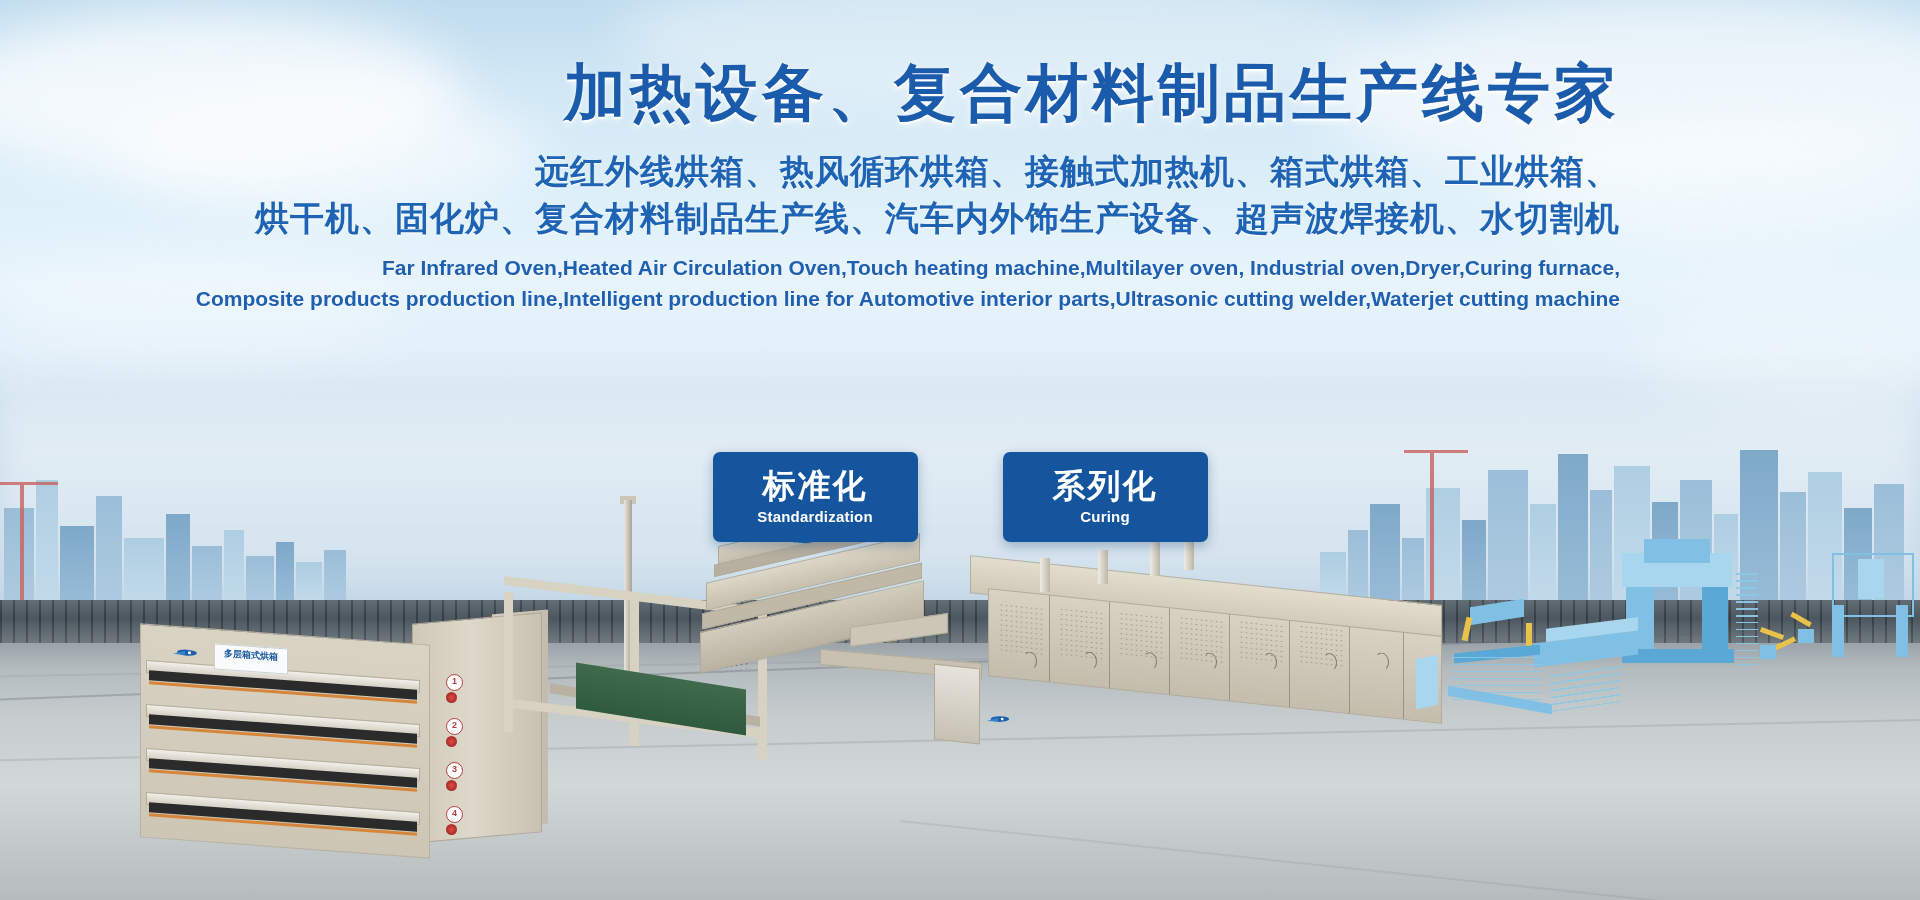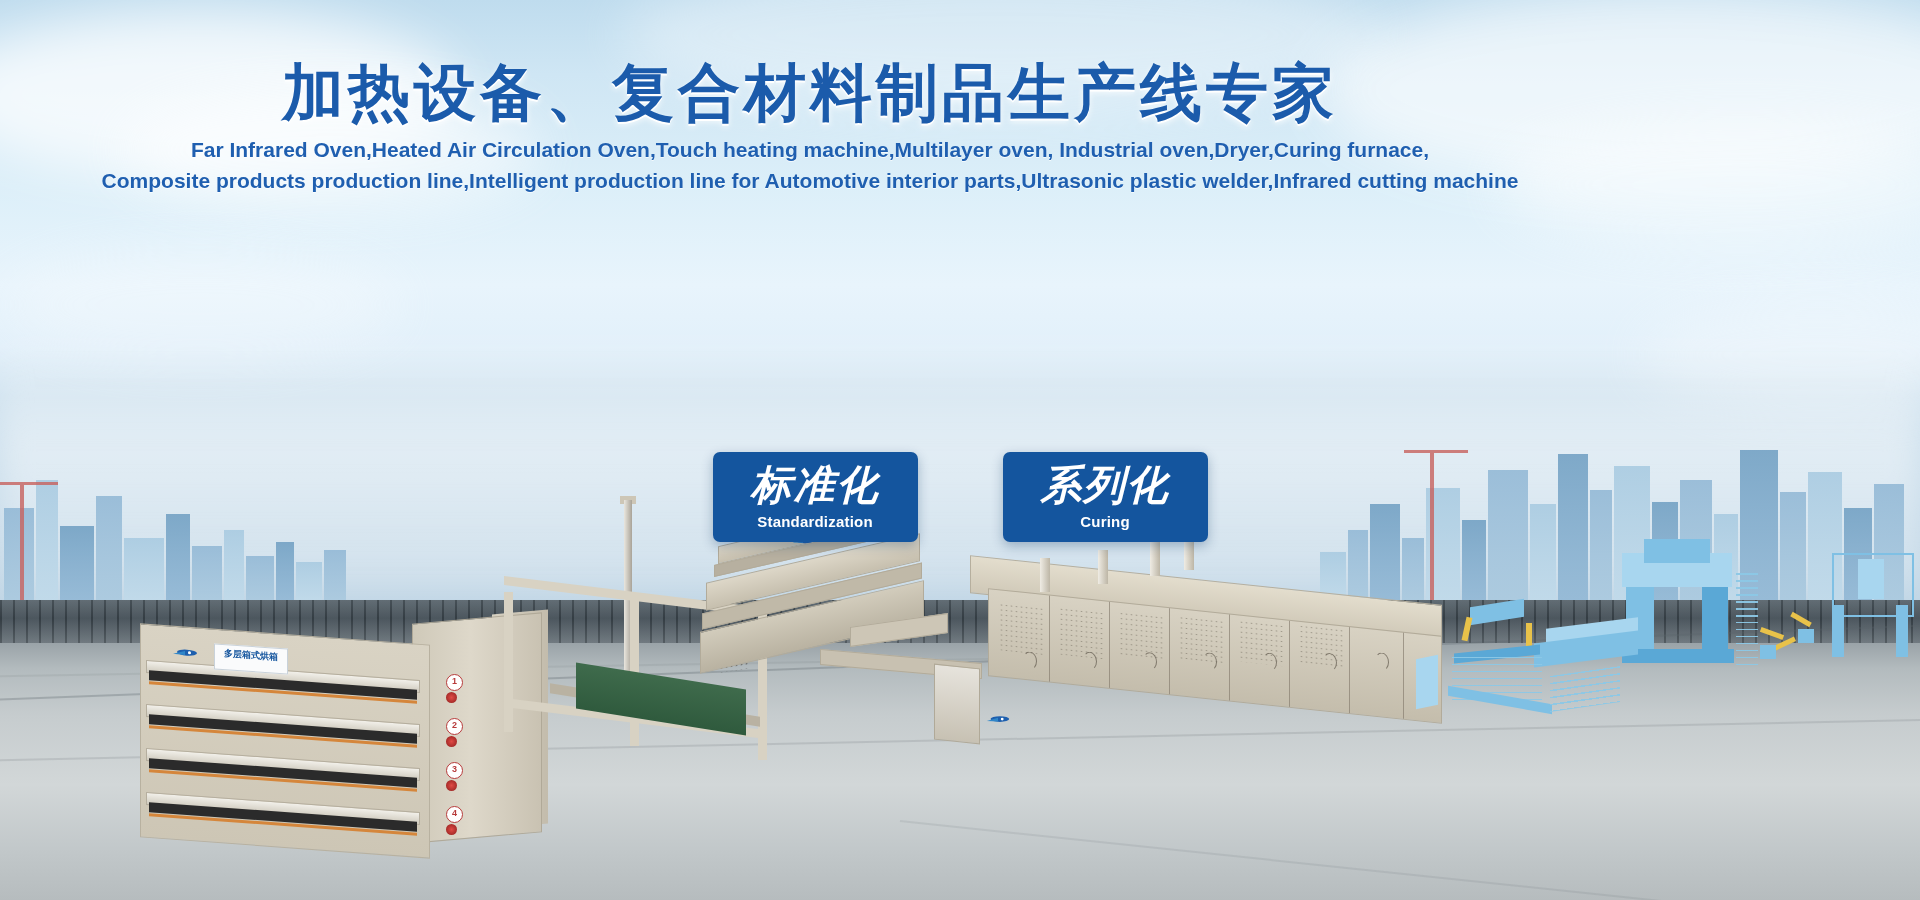--- a/index.html
+++ b/index.html
@@ -43,21 +43,21 @@
         background:repeating-linear-gradient(to right,rgba(0,0,0,.18) 0px,rgba(0,0,0,.18) 2px,rgba(255,255,255,.07) 2px,rgba(255,255,255,.07) 13px);}
   .ground{position:absolute;left:0;top:643px;width:1920px;height:257px;
         background:linear-gradient(to bottom,#9aa3a8 0%,#b3bbbe 10%,#c6ccce 28%,#d2d7d8 55%,#c2c8ca 80%,#b6bcbe 100%);}
   .gline{position:absolute;background:rgba(90,100,106,.30);height:2px;transform-origin:left center;}
   .gl1{left:-40px;top:700px;width:2100px;transform:rotate(-2.2deg);}
   .gl2{left:-40px;top:760px;width:2100px;transform:rotate(-1.2deg);opacity:.55;}
   .gl3{left:900px;top:820px;width:1100px;transform:rotate(6deg);opacity:.4;}
   .gl4{left:-40px;top:676px;width:1200px;transform:rotate(-1deg);opacity:.35;}
 
   
-  .texts{position:absolute;left:0;top:0;width:1620px;text-align:center;}
+  .texts{position:absolute;left:0;top:0;width:1620px;text-align:right;}
   .title-cn{
     margin-top:62px;font-size:62px;line-height:1;font-weight:900;
     color:#1b5bab;letter-spacing:4px;
     text-shadow:0 2px 0 #ffffff,0 3px 6px rgba(255,255,255,.8);
     font-family:"DejaVu Sans","Liberation Sans",sans-serif;
   }
   .title-en{
     margin-top:12px;font-size:36px;line-height:1.05;font-weight:900;
     color:#1b5bab;letter-spacing:.3px;
     text-shadow:0 1px 0 #ffffff,0 2px 5px rgba(255,255,255,.75);
@@ -74,22 +74,22 @@
     text-shadow:0 1px 0 rgba(255,255,255,.7);
   }
 
   
   .badges{position:absolute;left:0;top:452px;width:1920px;display:flex;justify-content:center;gap:85px;}
   .badge{
     width:205px;height:90px;background:#14559e;border-radius:7px;
     display:flex;flex-direction:column;align-items:center;justify-content:center;
     box-shadow:0 4px 12px rgba(10,50,95,.30);
   }
-  .badge .cn{color:#fff;font-size:41px;font-weight:900;line-height:1.05;letter-spacing:2px;
-             font-family:"DejaVu Sans","Liberation Sans",sans-serif;font-style:italic;}
+  .badge .cn{color:#fff;font-size:33px;font-weight:900;line-height:1.05;letter-spacing:2px;
+             font-family:"DejaVu Sans","Liberation Sans",sans-serif;}
   .badge .en{color:#fff;font-size:15px;font-weight:700;margin-top:5px;letter-spacing:.2px;}
 
   
   .m-oven{position:absolute;left:140px;top:626px;width:400px;height:245px;}
   .ov-body{position:absolute;left:0;top:8px;width:288px;height:212px;background:linear-gradient(to bottom,#d9d3c4,#cdc6b5);
            transform:skewY(4.2deg);border:1px solid #b8b1a0;}
   .ov-cab{position:absolute;left:272px;top:-8px;width:128px;height:218px;
           background:linear-gradient(to right,#cfc9b9,#ded8ca 45%,#c9c2b2);transform:skewY(-5deg);border:1px solid #b0a998;}
   .ov-cab2{position:absolute;left:352px;top:-14px;width:56px;height:214px;background:linear-gradient(to right,#d7d1c2,#c3bcac);transform:skewY(-5deg);}
   .shelf{position:absolute;left:6px;width:272px;height:11px;background:linear-gradient(to bottom,#f2f0ea,#cfcabd);transform:skewY(4.2deg);border:1px solid #b5ae9e;}
@@ -345,23 +345,27 @@
     <div class="lattice" style="left:22px;top:112px;width:90px;height:44px;"></div>
     <div class="bl" style="left:18px;top:150px;width:104px;height:10px;transform:skewY(10deg);"></div>
     <div class="bl l" style="left:-14px;top:112px;width:22px;height:50px;transform:skewY(-12deg);"></div>
     <div class="bl" style="left:40px;top:58px;width:54px;height:18px;transform:skewY(-9deg);"></div>
     <div class="yl" style="left:34px;top:72px;width:6px;height:24px;transform:rotate(12deg);"></div>
     <div class="lattice" style="left:120px;top:126px;width:70px;height:36px;transform:skewY(-8deg);"></div>
   </div>
 
   <div class="texts">
     <div class="title-cn">加热设备、复合材料制品生产线专家</div>
+    <div class="cnlist">
+      <div>远红外线烘箱、热风循环烘箱、接触式加热机、箱式烘箱、工业烘箱、</div>
+      <div>烘干机、固化炉、复合材料制品生产线、汽车内外饰生产设备、超声波焊接机、水切割机</div>
+    </div>
     <div class="enlist">
       <div>Far Infrared Oven,Heated Air Circulation Oven,Touch heating machine,Multilayer oven, Industrial oven,Dryer,Curing furnace,</div>
-      <div>Composite products production line,Intelligent production line for Automotive interior parts,Ultrasonic plastic welder,Infrared cutting machine</div>
+      <div>Composite products production line,Intelligent production line for Automotive interior parts,Ultrasonic cutting welder,Waterjet cutting machine</div>
     </div>
   </div>
 
   <div class="badges">
     <div class="badge">
       <span class="cn">标准化</span>
       <span class="en">Standardization</span>
     </div>
     <div class="badge">
       <span class="cn">系列化</span>

